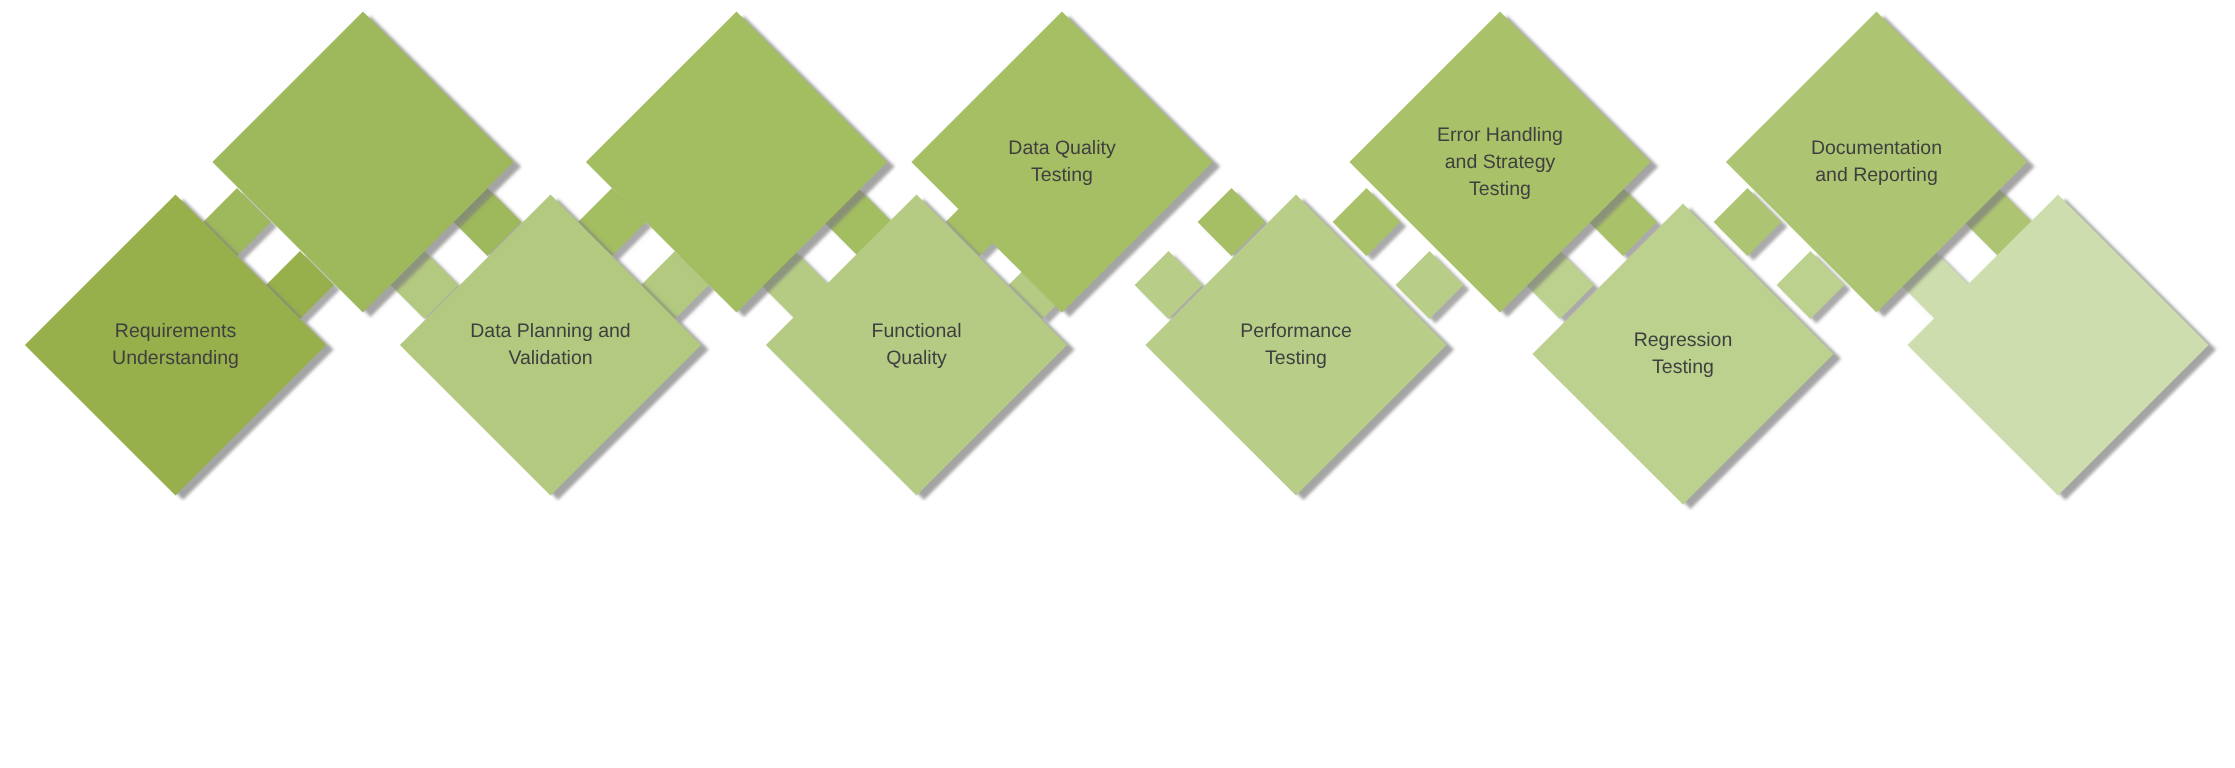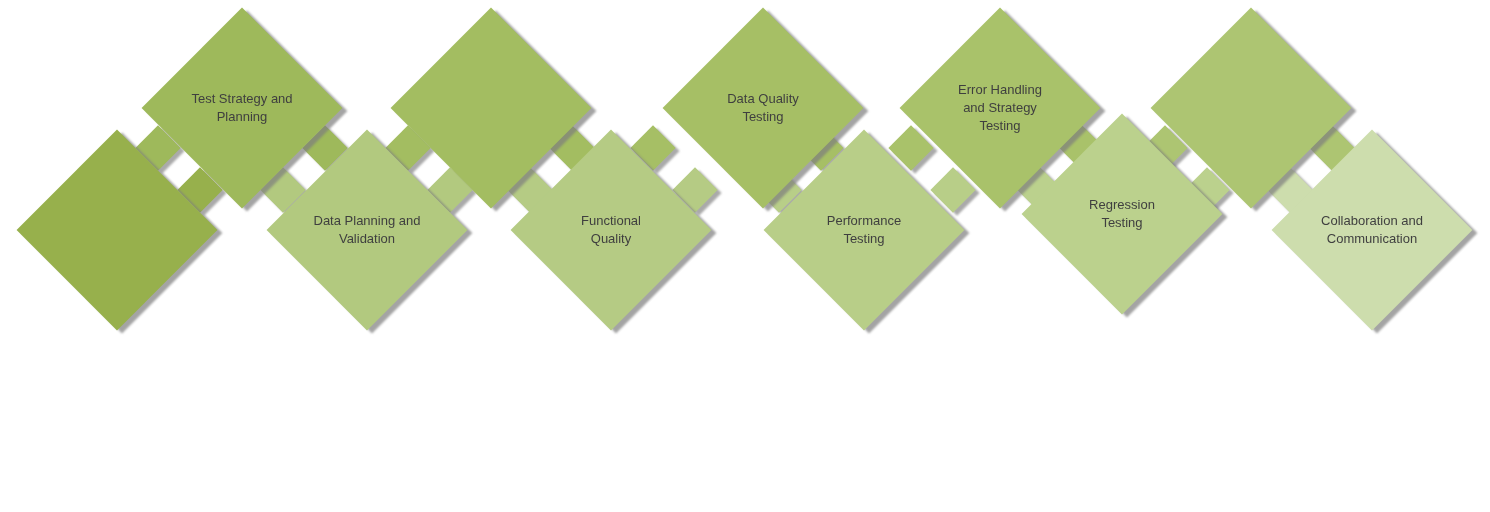--- a/index.html
+++ b/index.html
@@ -130,28 +130,28 @@
       <div class="tab" style="background: rgb(173, 197, 114);"></div>
     </div>
   <div class="tab-wrap" style="left:1274px;top:174px">
       <div class="tab" style="background: rgb(205, 221, 173);"></div>
     </div>
 
   <div class="step" style="left:17px;top:130px">
     <div class="shape-wrap">
         <div class="shape" style="background: rgb(151, 176, 76);"></div>
       </div>
+    <div class="label">Requirements
+Understanding</div>
   </div>
 
   <div class="step" style="left:142px;top:8px">
     <div class="shape-wrap">
         <div class="shape" style="background: rgb(158, 185, 91);"></div>
       </div>
-    <div class="label">Test Strategy and
-Planning</div>
   </div>
 
   <div class="step" style="left:267px;top:130px">
     <div class="shape-wrap">
         <div class="shape" style="background: rgb(178, 201, 127);"></div>
       </div>
     <div class="label">Data Planning and
 Validation</div>
   </div>
 
@@ -162,21 +162,21 @@
   </div>
 
   <div class="step" style="left:511px;top:130px">
     <div class="shape-wrap">
         <div class="shape" style="background: rgb(181, 203, 132);"></div>
       </div>
     <div class="label">Functional
 Quality</div>
   </div>
 
-  <div class="step" style="left:663px;top:8px">
+  <div class="step" style="left:608px;top:8px">
     <div class="shape-wrap">
         <div class="shape" style="background: rgb(166, 191, 101);"></div>
       </div>
     <div class="label">Data Quality
 Testing</div>
   </div>
 
   <div class="step" style="left:764px;top:130px">
     <div class="shape-wrap">
         <div class="shape" style="background: rgb(184, 206, 136);"></div>
@@ -187,35 +187,35 @@
 
   <div class="step" style="left:900px;top:8px">
     <div class="shape-wrap">
         <div class="shape" style="background: rgb(169, 194, 106);"></div>
       </div>
     <div class="label">Error Handling
 and Strategy
 Testing</div>
   </div>
 
-  <div class="step" style="left:1022px;top:114px">
+  <div class="step" style="left:1022px;top:136px">
     <div class="shape-wrap">
         <div class="shape" style="background: rgb(187, 209, 141);"></div>
       </div>
     <div class="label">Regression
 Testing</div>
   </div>
 
   <div class="step" style="left:1151px;top:8px">
     <div class="shape-wrap">
         <div class="shape" style="background: rgb(173, 197, 114);"></div>
       </div>
+    <div class="label">Documentation
+and Reporting</div>
   </div>
 
   <div class="step" style="left:1272px;top:130px">
     <div class="shape-wrap">
         <div class="shape" style="background: rgb(205, 221, 173);"></div>
       </div>
-    <div class="label">Collaboration and
-Communication</div>
   </div>
 
 </div>
 
 </body></html>

